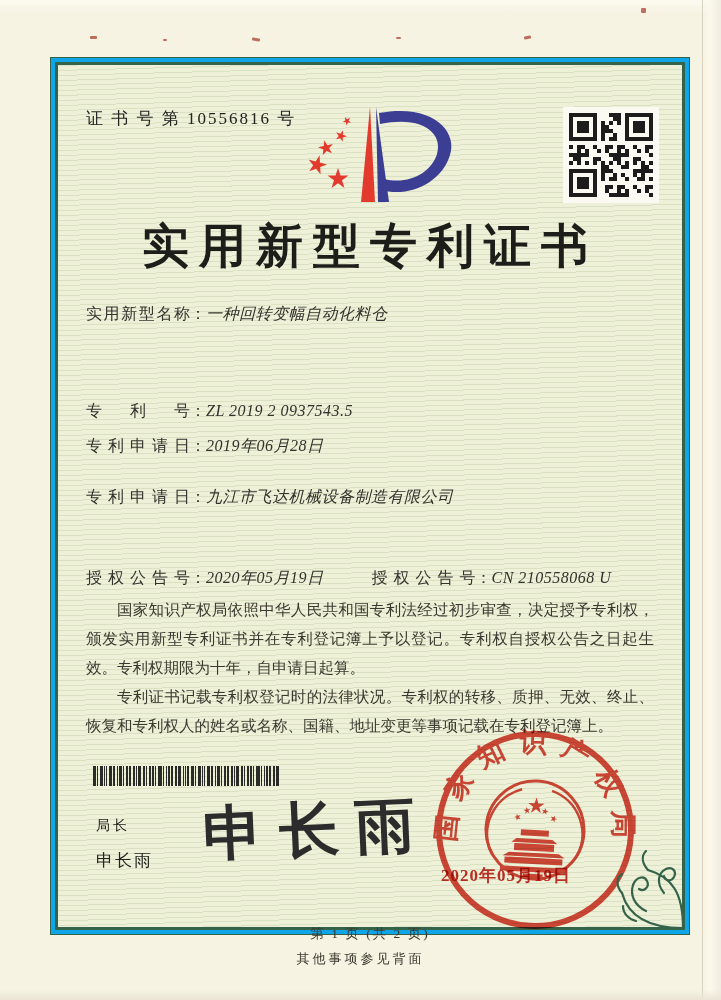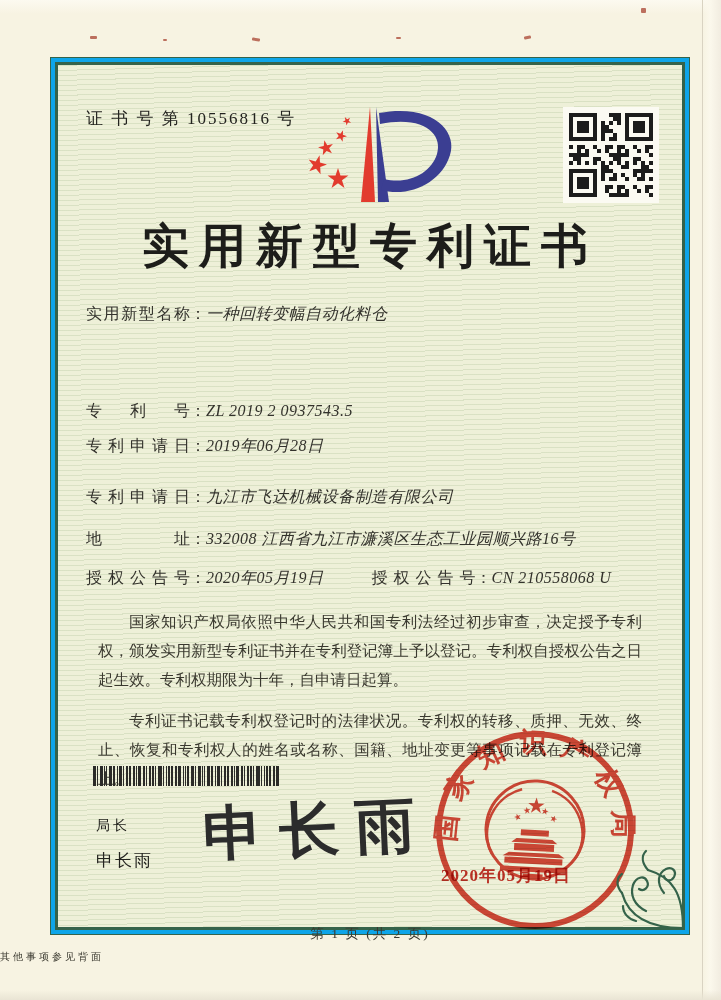--- a/index.html
+++ b/index.html
@@ -39,36 +39,36 @@
     font-size:47px;font-weight:bold;letter-spacing:10px;color:#1d1d1a;}
 
   .frow{position:absolute;left:28px;width:575px;font-size:16px;color:#33322c;white-space:nowrap;}
   .flabel{display:inline-block;width:104px;text-align:justify;text-align-last:justify;}
   .colon{display:inline-block;}
   .fval{letter-spacing:.5px;font-style:italic;}
   .grant2{margin-left:48px;}
 
   .paras{position:absolute;left:28px;top:530px;width:568px;font-size:15.5px;
     line-height:29px;color:#3a392f;text-align:justify;}
-  .paras p{margin:12px;text-indent:2em;}
+  .paras p{margin:0;text-indent:2em;}
 
   .barcode{position:absolute;left:35px;top:701px;}
 
   .signer-title{position:absolute;left:38px;top:752px;font-size:14px;letter-spacing:3px;color:#23231f;}
   .signer-name{position:absolute;left:38px;top:784px;font-size:17px;letter-spacing:2px;color:#23231f;}
   .signature{position:absolute;left:145px;top:725px;font-size:60px;font-weight:600;
     letter-spacing:16px;color:#2c2c2c;transform:rotate(-2.5deg);white-space:nowrap;}
 
   .seal{position:absolute;left:372px;top:660px;mix-blend-mode:multiply;opacity:.92;transform:rotate(3deg);}
   .seal-date{position:absolute;left:383px;top:799px;font-size:17px;font-weight:bold;
     color:#c8332a;letter-spacing:1px;mix-blend-mode:multiply;white-space:nowrap;}
 
   .page-note{position:absolute;left:0;top:860px;width:100%;text-align:center;font-size:13.5px;
     letter-spacing:2px;color:#3a392f;}
-  .back-note{position:absolute;left:0;top:950px;width:100%;font-size:10px;
+  .back-note{position:absolute;left:0;top:950px;width:100%;text-align:center;font-size:13px;
     letter-spacing:3px;color:#3a392f;}
 </style>
 </head>
 <body>
 
 <svg width="0" height="0" style="position:absolute">
   <defs>
     <path id="star5" d="M0,-1 L0.2245,-0.309 L0.951,-0.309 L0.3633,0.118 L0.5878,0.809 L0,0.382 L-0.5878,0.809 L-0.3633,0.118 L-0.951,-0.309 L-0.2245,-0.309 Z"></path>
   </defs>
 </svg>
@@ -229,23 +229,20 @@
     </div>
     <div class="frow" style="top:336px;">
       <span class="flabel">专利号</span><span class="colon">：</span><span class="fval">ZL 2019 2 0937543.5</span>
     </div>
     <div class="frow" style="top:371px;">
       <span class="flabel">专利申请日</span><span class="colon">：</span><span class="fval">2019年06月28日</span>
     </div>
     <div class="frow" style="top:422px;">
       <span class="flabel">专利申请日</span><span class="colon">：</span><span class="fval">九江市飞达机械设备制造有限公司</span>
     </div>
-    <div class="frow" style="top:464px;">
-      <span class="flabel">地址</span><span class="colon">：</span><span class="fval">332008 江西省九江市濂溪区生态工业园顺兴路16号</span>
-    </div>
     <div class="frow" style="top:503px;">
       <span class="flabel">授权公告号</span><span class="colon">：</span><span class="fval">2020年05月19日</span><span class="flabel grant2">授权公告号</span><span class="colon">：</span><span class="fval">CN 210558068 U</span>
     </div>
 
     <div class="paras">
       <p>国家知识产权局依照中华人民共和国专利法经过初步审查，决定授予专利权，颁发实用新型专利证书并在专利登记簿上予以登记。专利权自授权公告之日起生效。专利权期限为十年，自申请日起算。</p>
       <p>专利证书记载专利权登记时的法律状况。专利权的转移、质押、无效、终止、恢复和专利权人的姓名或名称、国籍、地址变更等事项记载在专利登记簿上。</p>
     </div>
 
     <svg id="bc" class="barcode" width="190" height="20">

